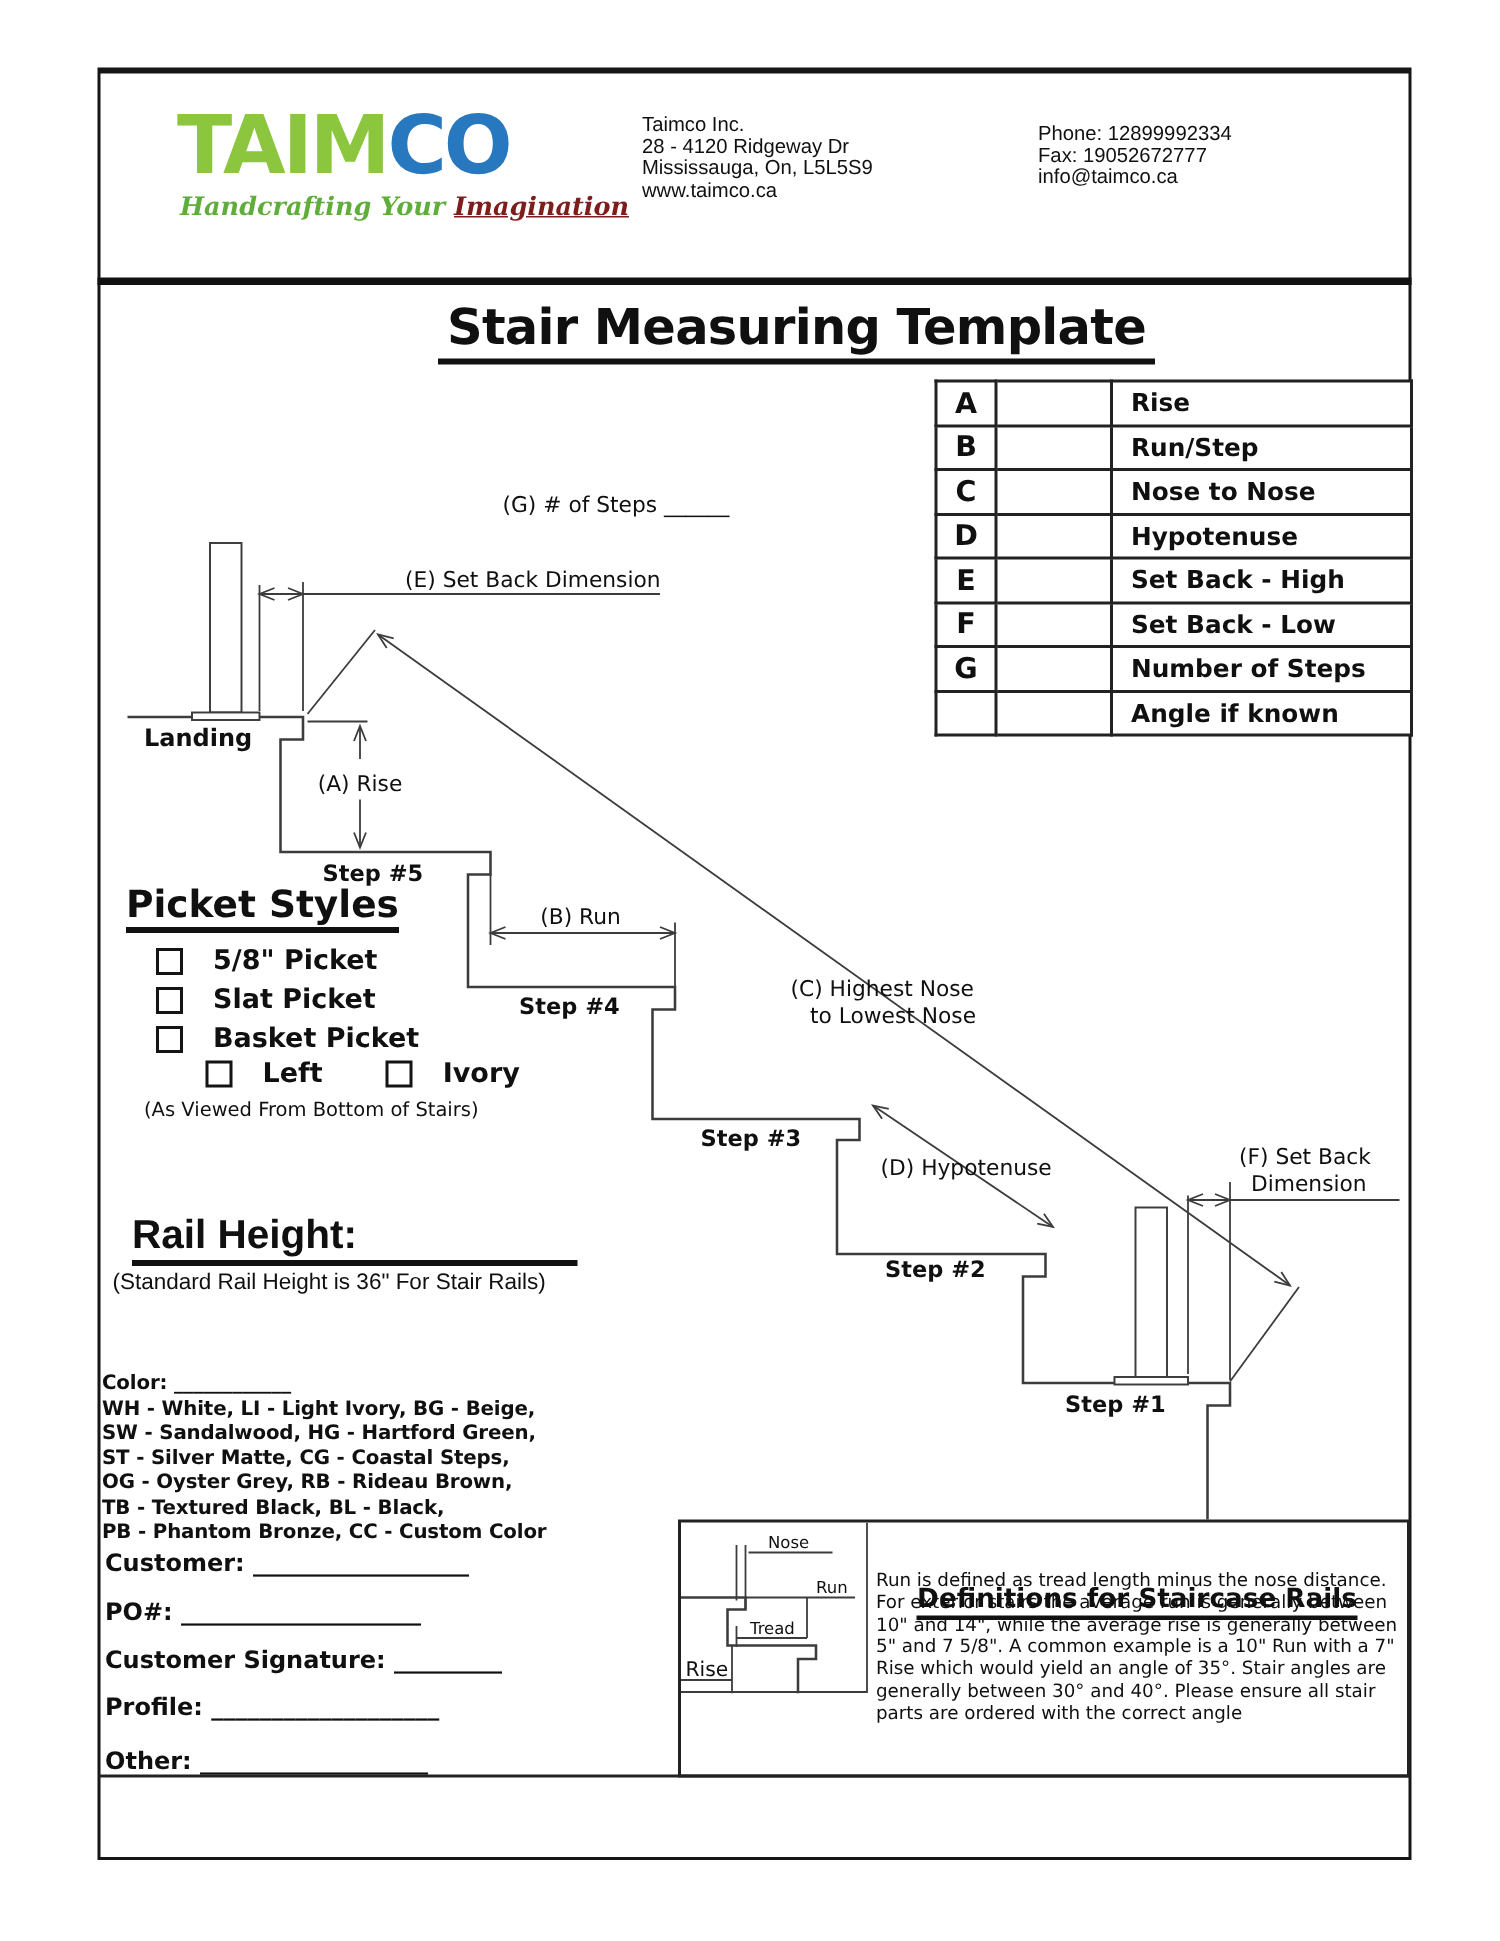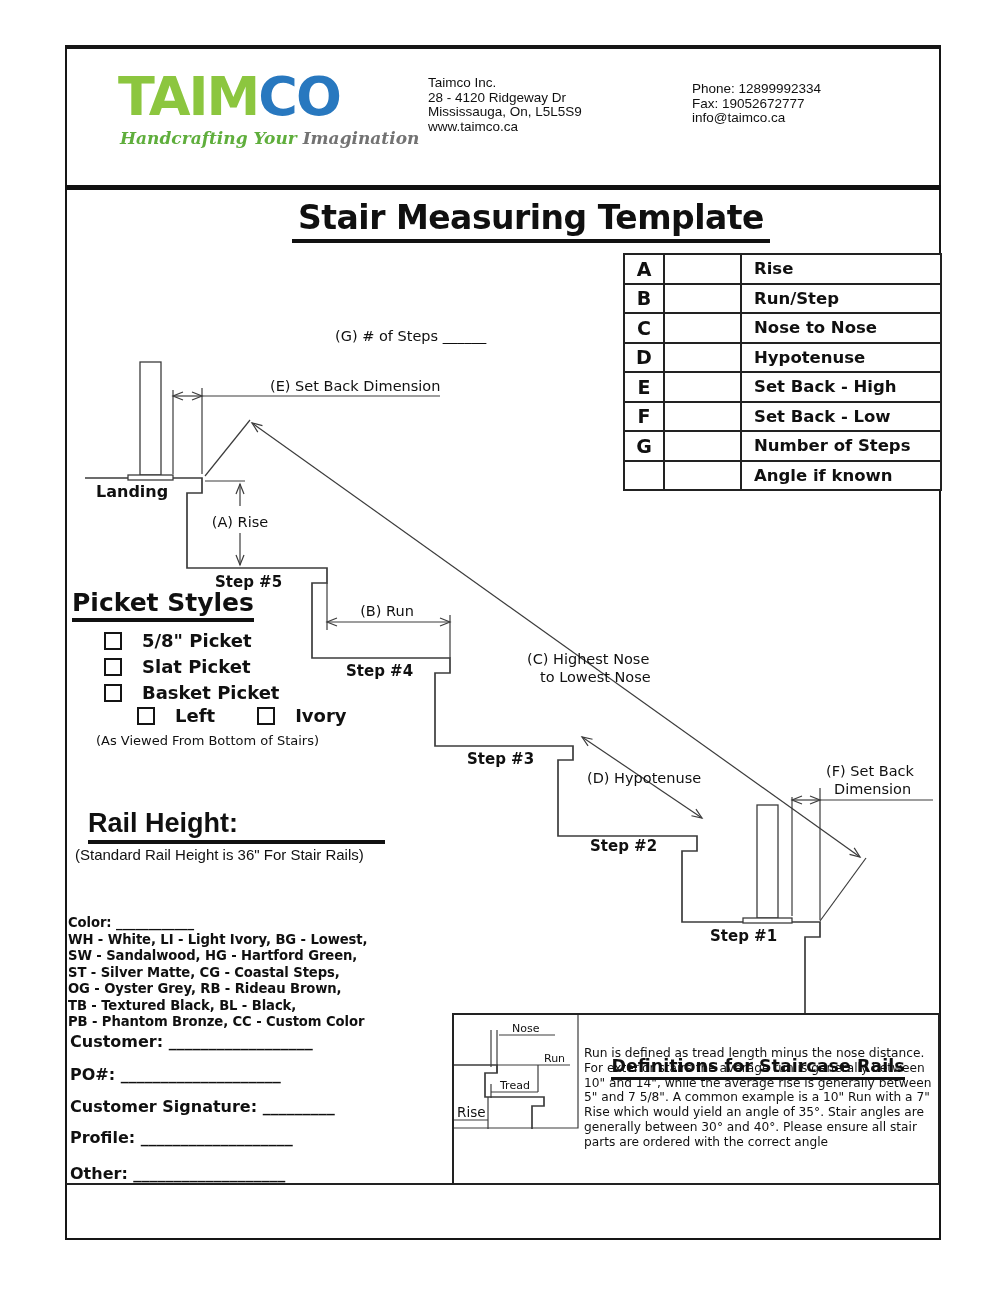--- a/index.html
+++ b/index.html
@@ -14,21 +14,21 @@
   .full-line{left:66px;top:1183px;width:874px;height:2px;background:#222;}
 
   
   .logo{left:118px;top:70px;line-height:1;}
   .logo-main{font-size:54px;font-weight:900;letter-spacing:-2px;font-family:"DejaVu Sans",sans-serif;}
   .logo-green{color:#8cc63f;}
   .logo-blue{color:#2878bf;}
   .tagline{left:120px;top:128px;font-family:"DejaVu Serif",serif;font-style:italic;
            font-weight:bold;font-size:17px;white-space:nowrap;}
   .tag-green{color:#5fae3c;}
-  .tag-blue{color:#737373;}
+  .tag-blue{color:#7f1d1d;text-decoration:underline;}
   .addr{left:428px;top:76px;font-family:"Liberation Sans",sans-serif;font-size:13.5px;line-height:14.5px;}
   .contact{left:692px;top:82px;font-family:"Liberation Sans",sans-serif;font-size:13.5px;line-height:14.5px;}
 
   
   .doc-title{left:66px;top:198px;width:874px;text-align:center;margin-left:28px;}
   .doc-title span{display:inline-block;font-size:33px;font-weight:bold;letter-spacing:-0.5px;
                   border-bottom:4px solid #111;padding:0 6px 2px 6px;}
 
   
   .mtable{left:623px;top:253px;border-collapse:collapse;}
@@ -41,21 +41,21 @@
   .stair-svg{left:66px;top:300px;}
   .stair-svg text{fill:#101010;font-family:"DejaVu Sans",sans-serif;}
   .dim{font-size:14.5px;}
   .stp{font-size:15px;font-weight:bold;}
   .lnd{font-size:16px;font-weight:bold;}
   .ln{stroke:#3c3c3c;stroke-width:1.2;fill:none;}
   .prof{stroke:#3c3c3c;stroke-width:1.7;fill:none;}
   .post{stroke:#3c3c3c;stroke-width:1.3;fill:#fff;}
 
   
-  .pk-head{left:72px;top:588px;}
+  .pk-head{left:84px;top:588px;}
   .pk-head span{display:inline-block;font-size:25px;font-weight:bold;border-bottom:4px solid #111;padding-bottom:1px;}
   .pk-row{display:inline-flex;align-items:center;gap:20px;}
   .cb{display:inline-block;width:14px;height:14px;border:2px solid #141414;background:#fff;}
   .pk-lab{font-size:18px;font-weight:bold;white-space:nowrap;}
   .pk-note{left:96px;top:733px;font-size:13px;}
 
   
   .rail-head{left:88px;top:808px;}
   .rail-head span{display:inline-block;width:297px;font-size:27px;font-weight:bold;
                   border-bottom:4px solid #111;padding-bottom:1px;font-family:"Liberation Sans",sans-serif;}
@@ -250,21 +250,21 @@
   </div>
   <div class="abs pk-note">(As Viewed From Bottom of Stairs)</div>
 
   <div class="abs rail-head">
     <span>Rail Height:</span>
   </div>
   <div class="abs rail-note">(Standard Rail Height is 36" For Stair Rails)</div>
 
   <div class="abs color-blk">
     <div>Color: ____________</div>
-    <div>WH - White, LI - Light Ivory, BG - Lowest,</div>
+    <div>WH - White, LI - Light Ivory, BG - Beige,</div>
     <div>SW - Sandalwood, HG - Hartford Green,</div>
     <div>ST - Silver Matte, CG - Coastal Steps,</div>
     <div>OG - Oyster Grey, RB - Rideau Brown,</div>
     <div>TB - Textured Black, BL - Black,</div>
     <div>PB - Phantom Bronze, CC - Custom Color</div>
   </div>
 
   <div class="abs ff" style="top:1032px;text-align:right;">Customer: __________________</div>
   <div class="abs ff" style="top:1065px;">PO#: ____________________</div>
   <div class="abs ff" style="top:1097px;">Customer Signature: _________</div>

